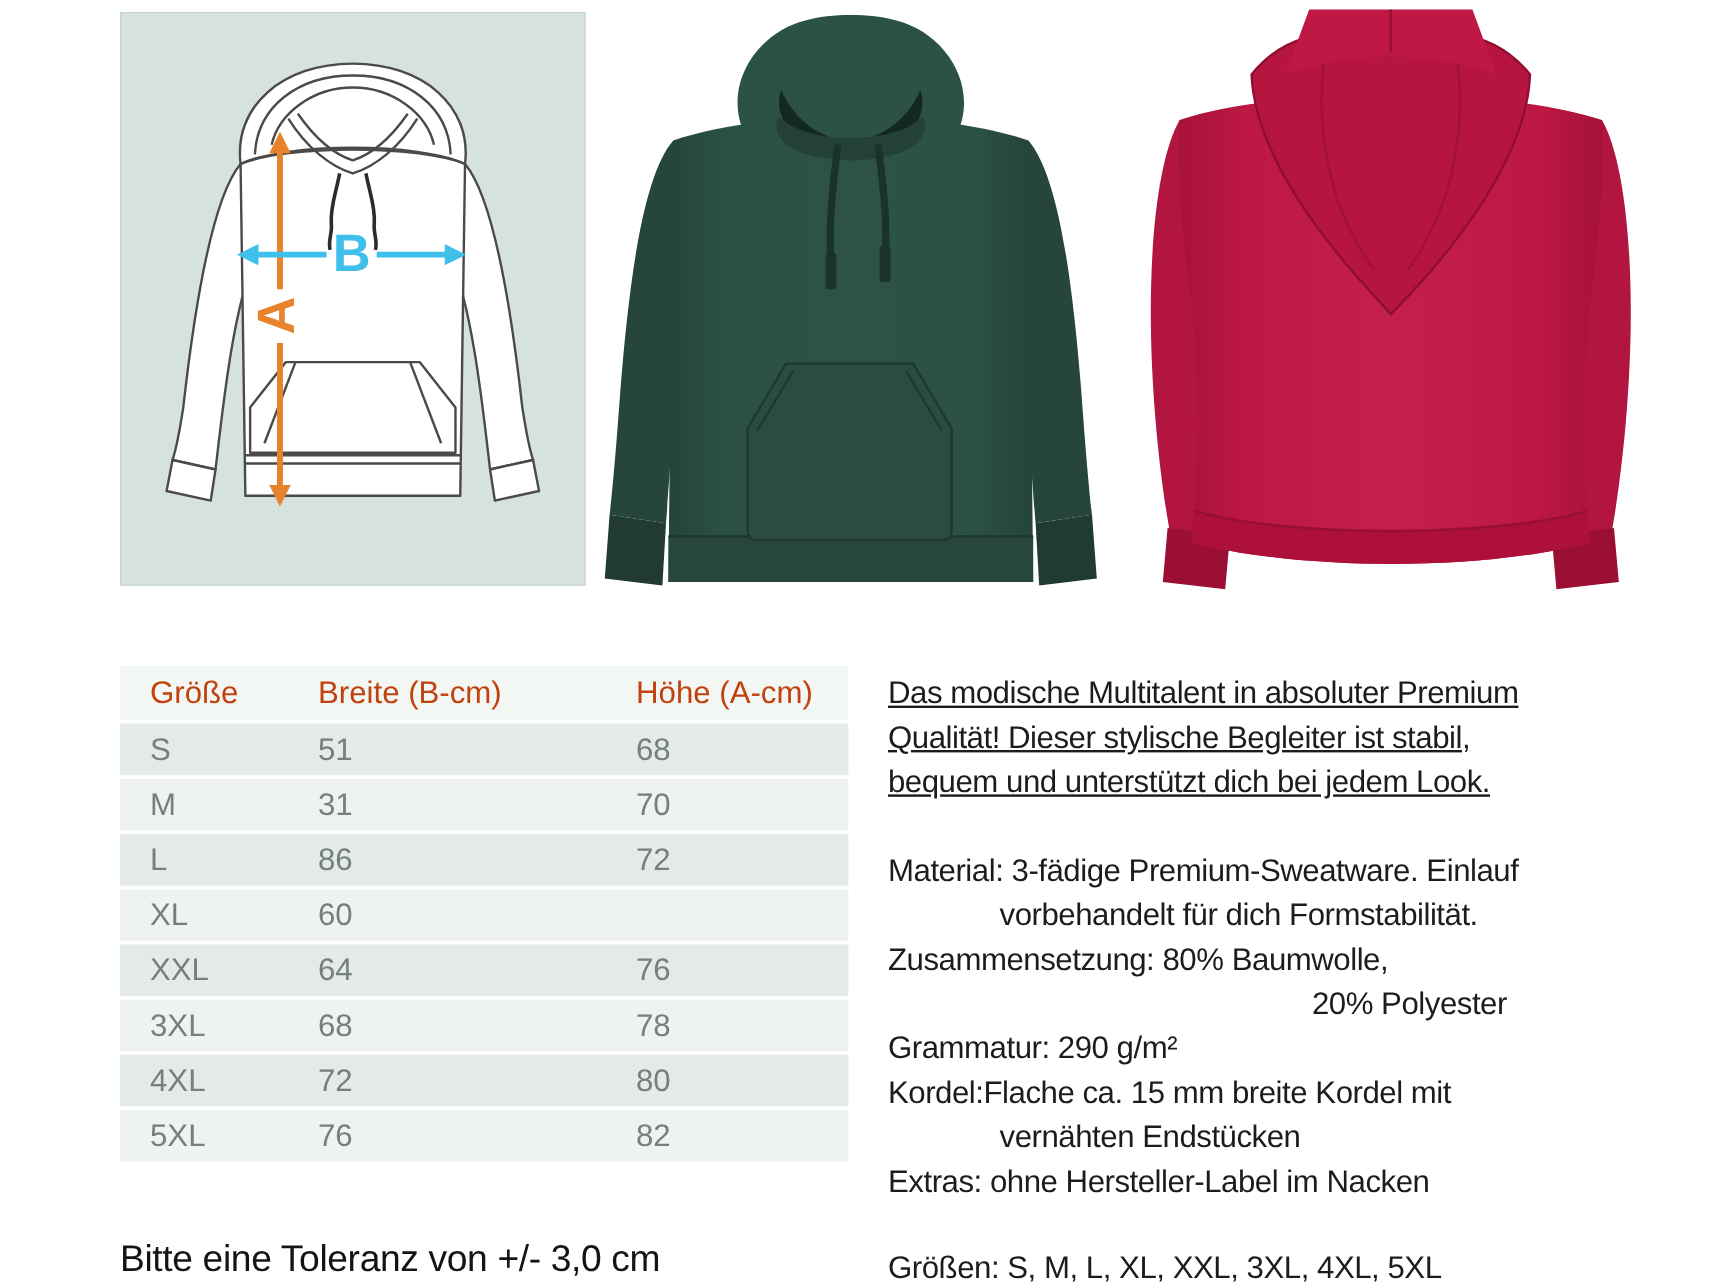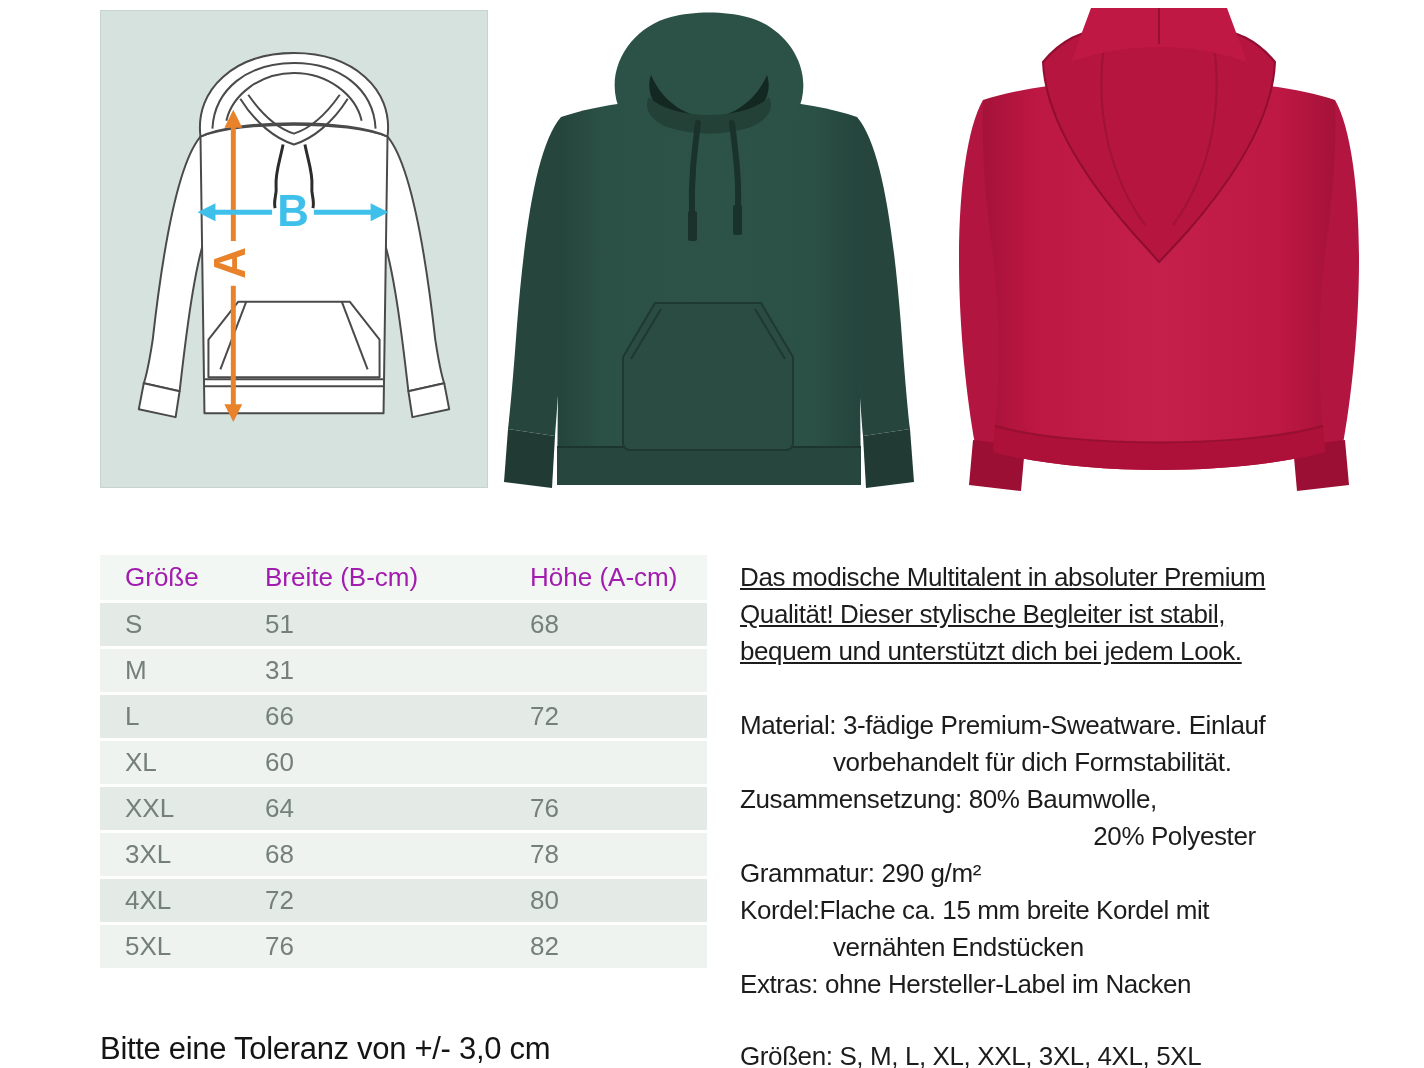--- a/index.html
+++ b/index.html
@@ -18,21 +18,21 @@
   .photo{position:absolute;background:#ffffff;}
   .photo-front{left:503px;top:5px;width:412px;height:488px;}
   .photo-back{left:943px;top:0px;width:434px;height:495px;}
   .photo svg{display:block;width:100%;height:100%;}
 
   
   .size-table{position:absolute;left:100px;top:555px;width:607px;
     font-size:26px;color:#75807c;}
   .trow{display:grid;grid-template-columns:140px 265px 1fr;
     padding-left:25px;height:43px;line-height:43px;margin-bottom:3px;box-sizing:content-box;}
-  .thead{height:45px;line-height:45px;background:#f3f7f4;color:#a21caf;}
+  .thead{height:45px;line-height:45px;background:#f3f7f4;color:#c2410c;}
   .odd{background:#e4ebe7;}
   .even{background:#eef3f0;}
 
   .tolerance-note{
     position:absolute;left:100px;top:1031px;width:640px;
     font-size:31px;color:#141414;letter-spacing:-0.3px;
   }
 
   
   .description{
@@ -168,24 +168,25 @@
     <div>Höhe (A-cm)</div>
   </div>
   <div class="trow odd">
     <div>S</div>
     <div>51</div>
     <div>68</div>
   </div>
   <div class="trow even">
     <div>M</div>
     <div>31</div>
+    <div>70</div>
   </div>
   <div class="trow odd">
     <div>L</div>
-    <div>66</div>
+    <div>86</div>
     <div>72</div>
   </div>
   <div class="trow even">
     <div>XL</div>
     <div>60</div>
   </div>
   <div class="trow odd">
     <div>XXL</div>
     <div>64</div>
     <div>76</div>

